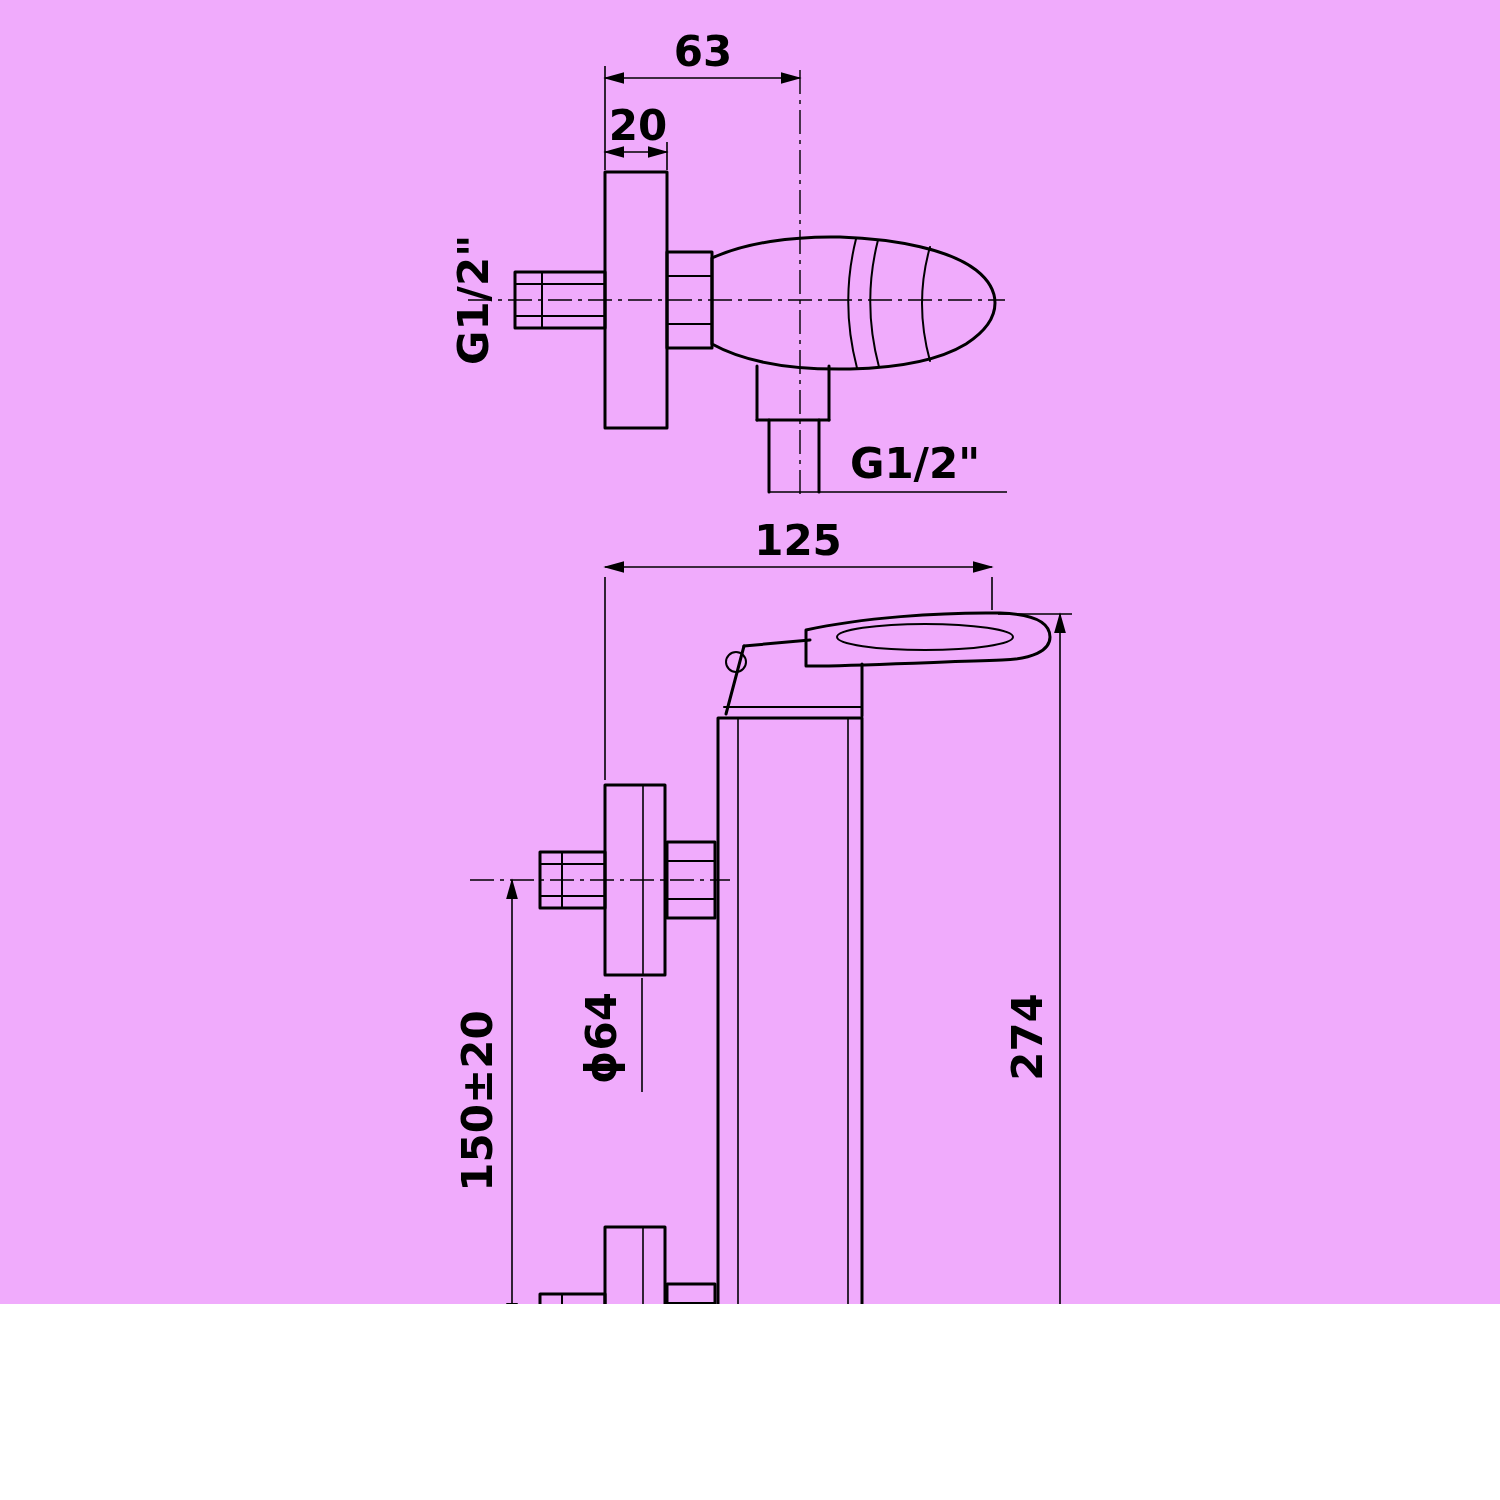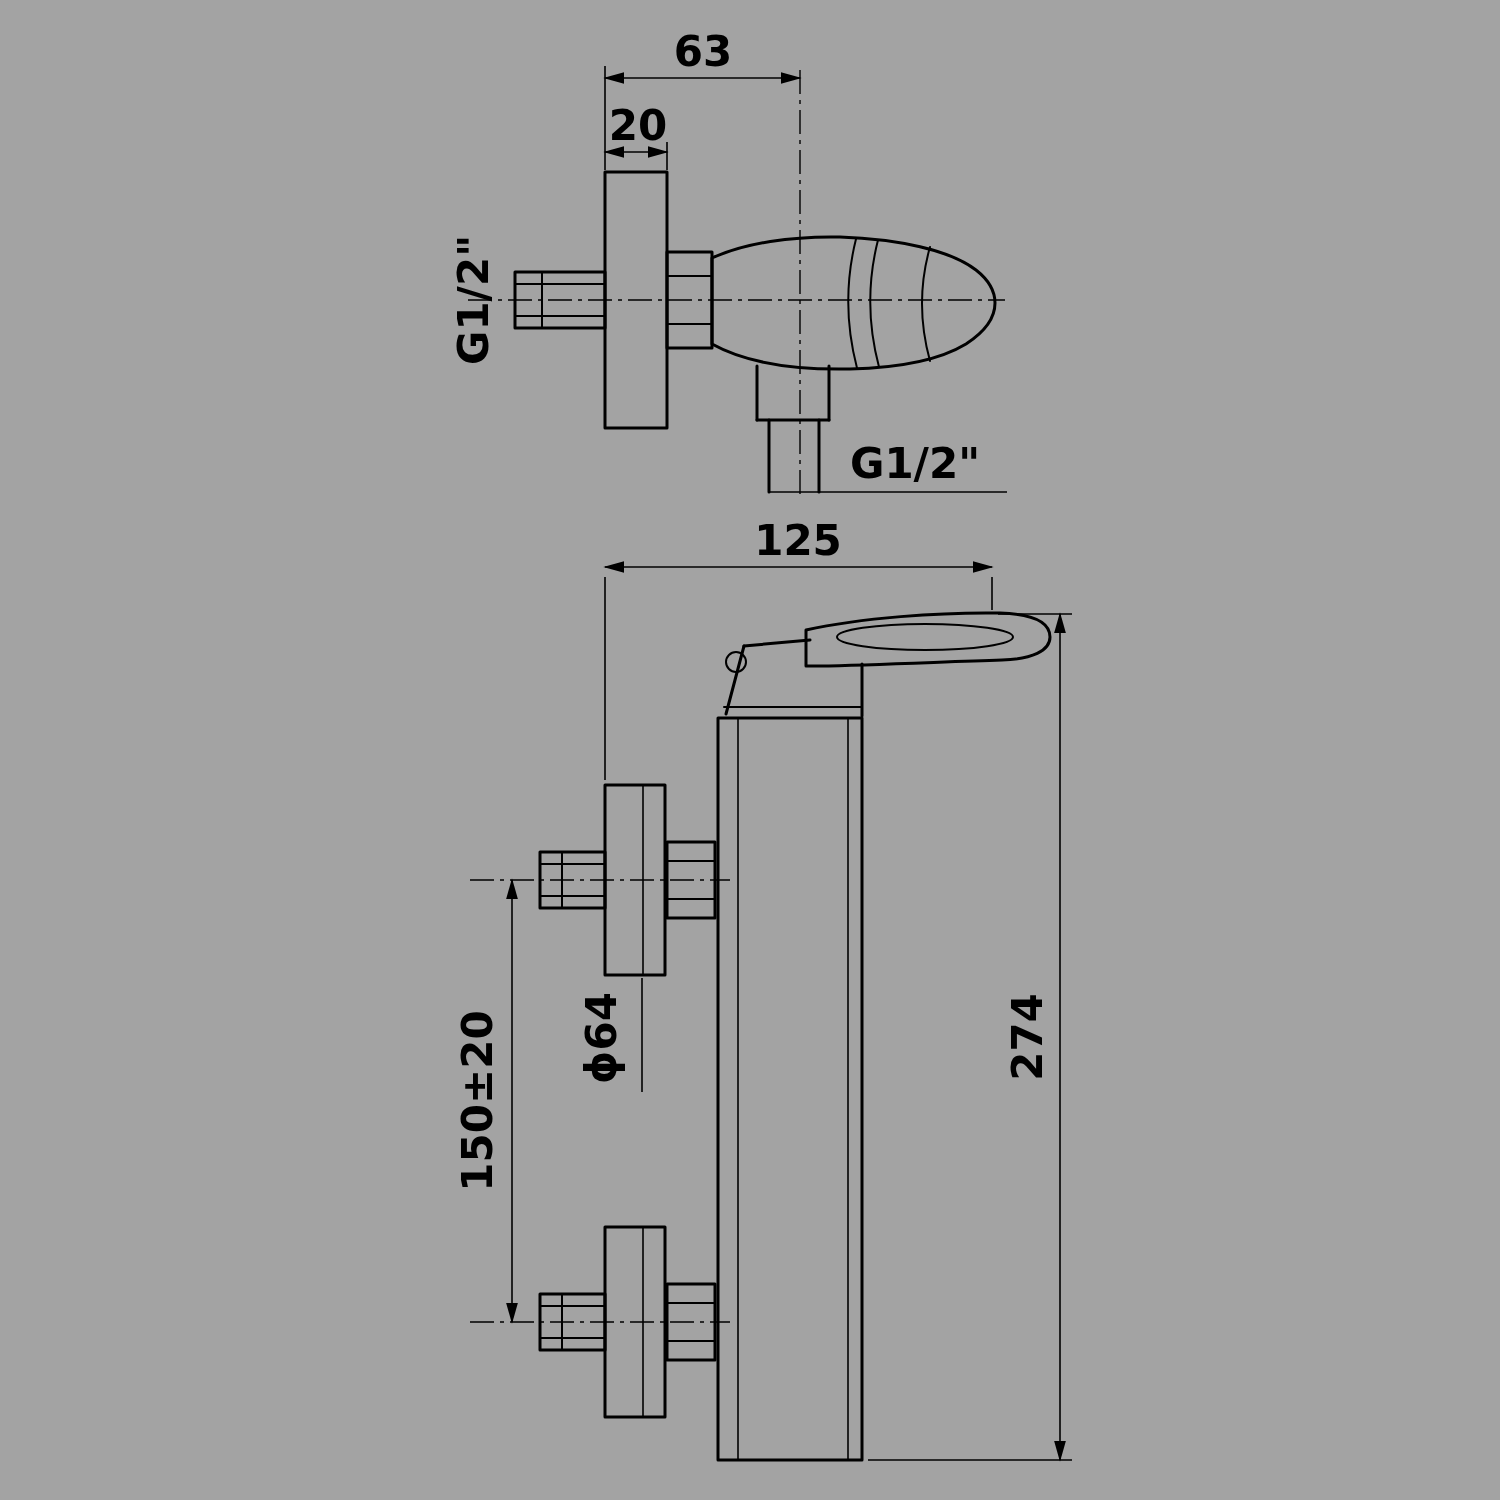--- a/index.html
+++ b/index.html
@@ -3,22 +3,22 @@
 <meta charset="utf-8">
 <style>
   html, body {
     margin: 0;
     padding: 0;
     background: #ffffff;
   }
   .canvas {
     position: relative;
     width: 1500px;
-    height: 1500px;
-    background: #a3a3a3;
+    height: 1304px;
+    background: #f0abfc;
     overflow: hidden;
   }
   svg { display: block; }
   .obj  { stroke: #000; stroke-width: 3;   fill: none; stroke-linejoin: round; stroke-linecap: round; }
   .med  { stroke: #000; stroke-width: 2;   fill: none; stroke-linecap: round; }
   .thin { stroke: #000; stroke-width: 1.6; fill: none; }
   .dim  { stroke: #000; stroke-width: 1.6; fill: none; }
   .cl   { stroke: #000; stroke-width: 1.4; fill: none; stroke-dasharray: 24 6 4 6; }
   text {
     font-family: "DejaVu Sans", "Liberation Sans", sans-serif;

